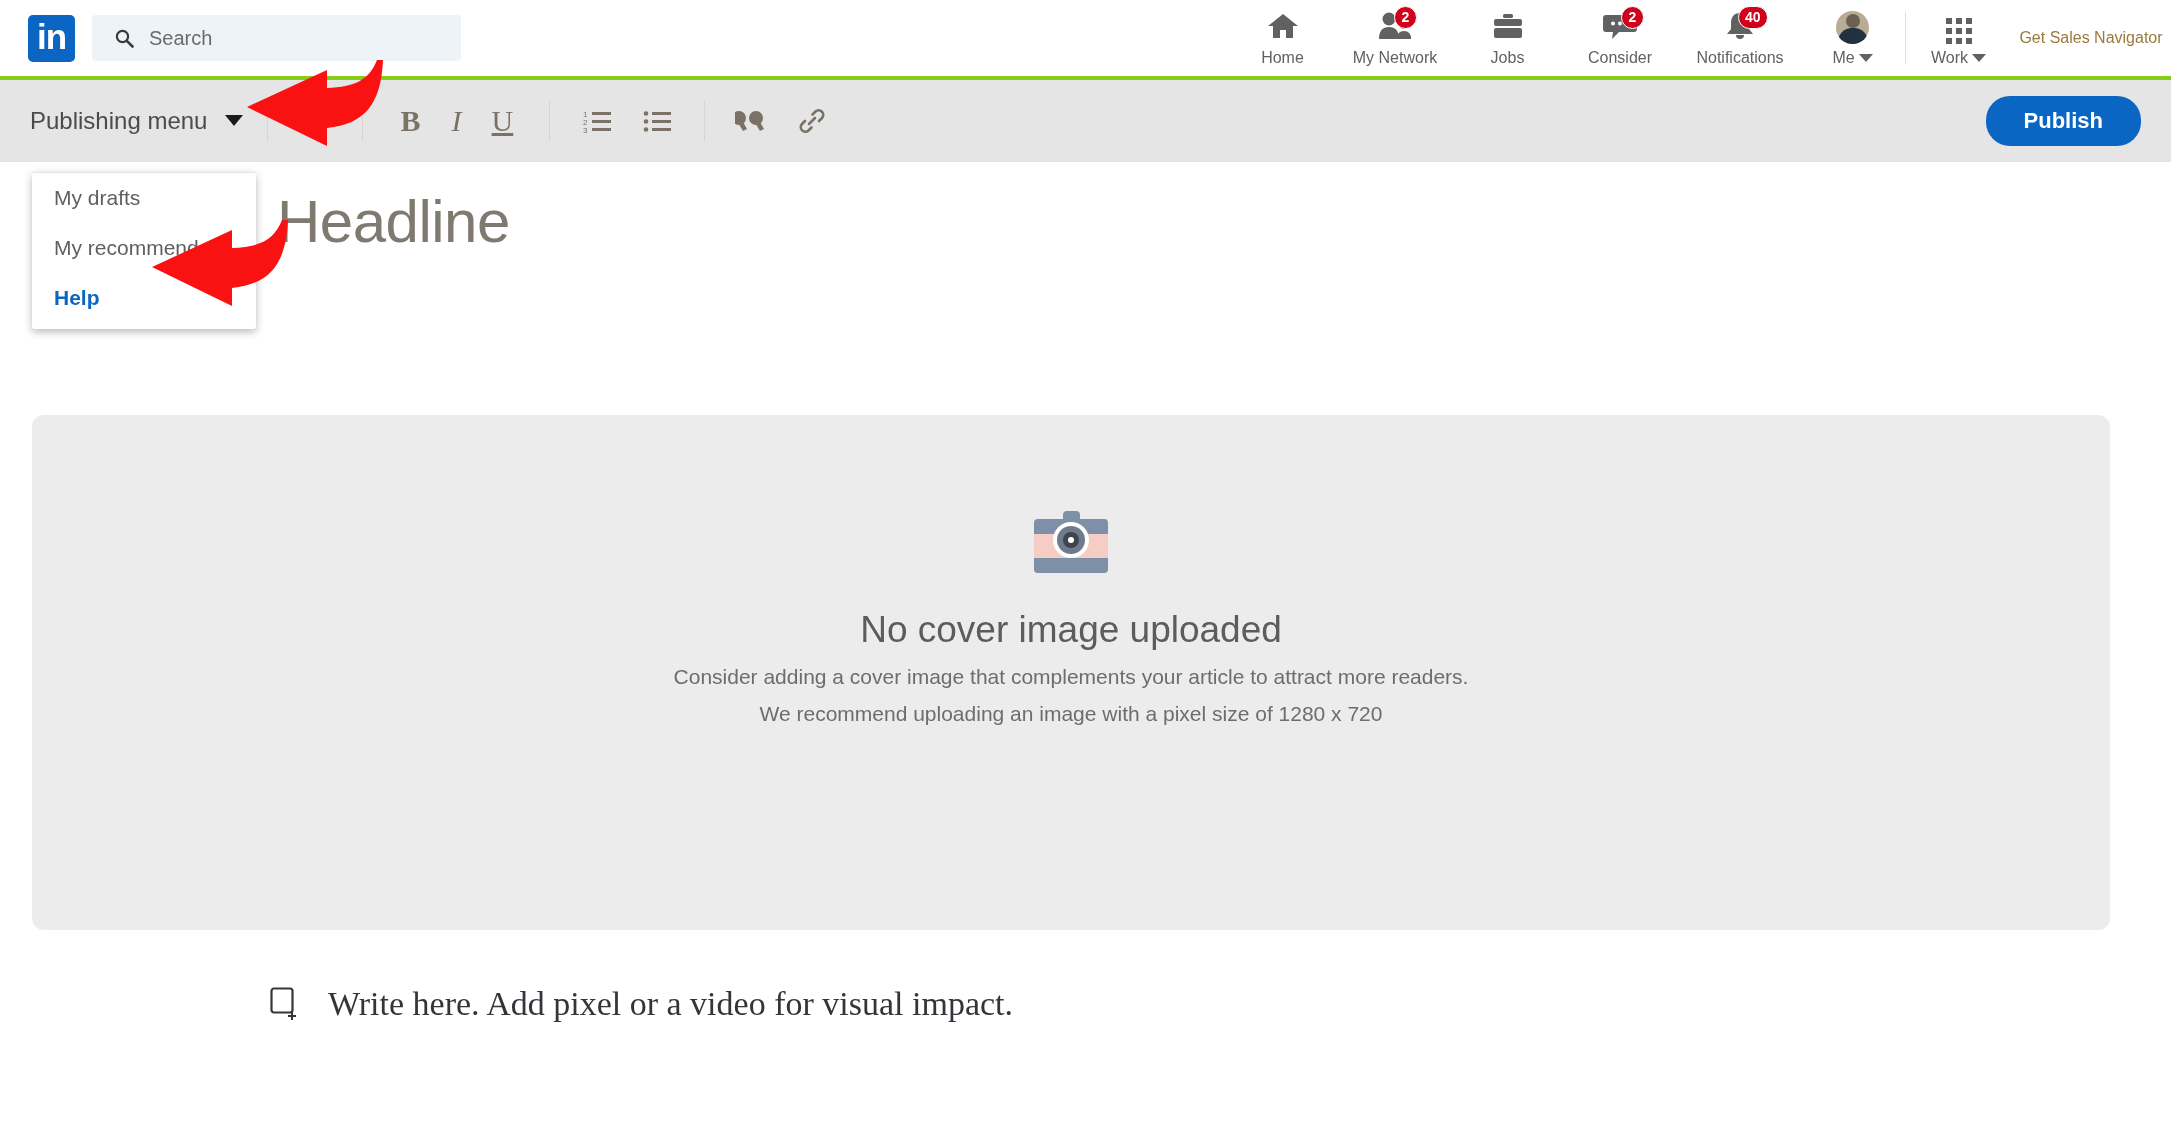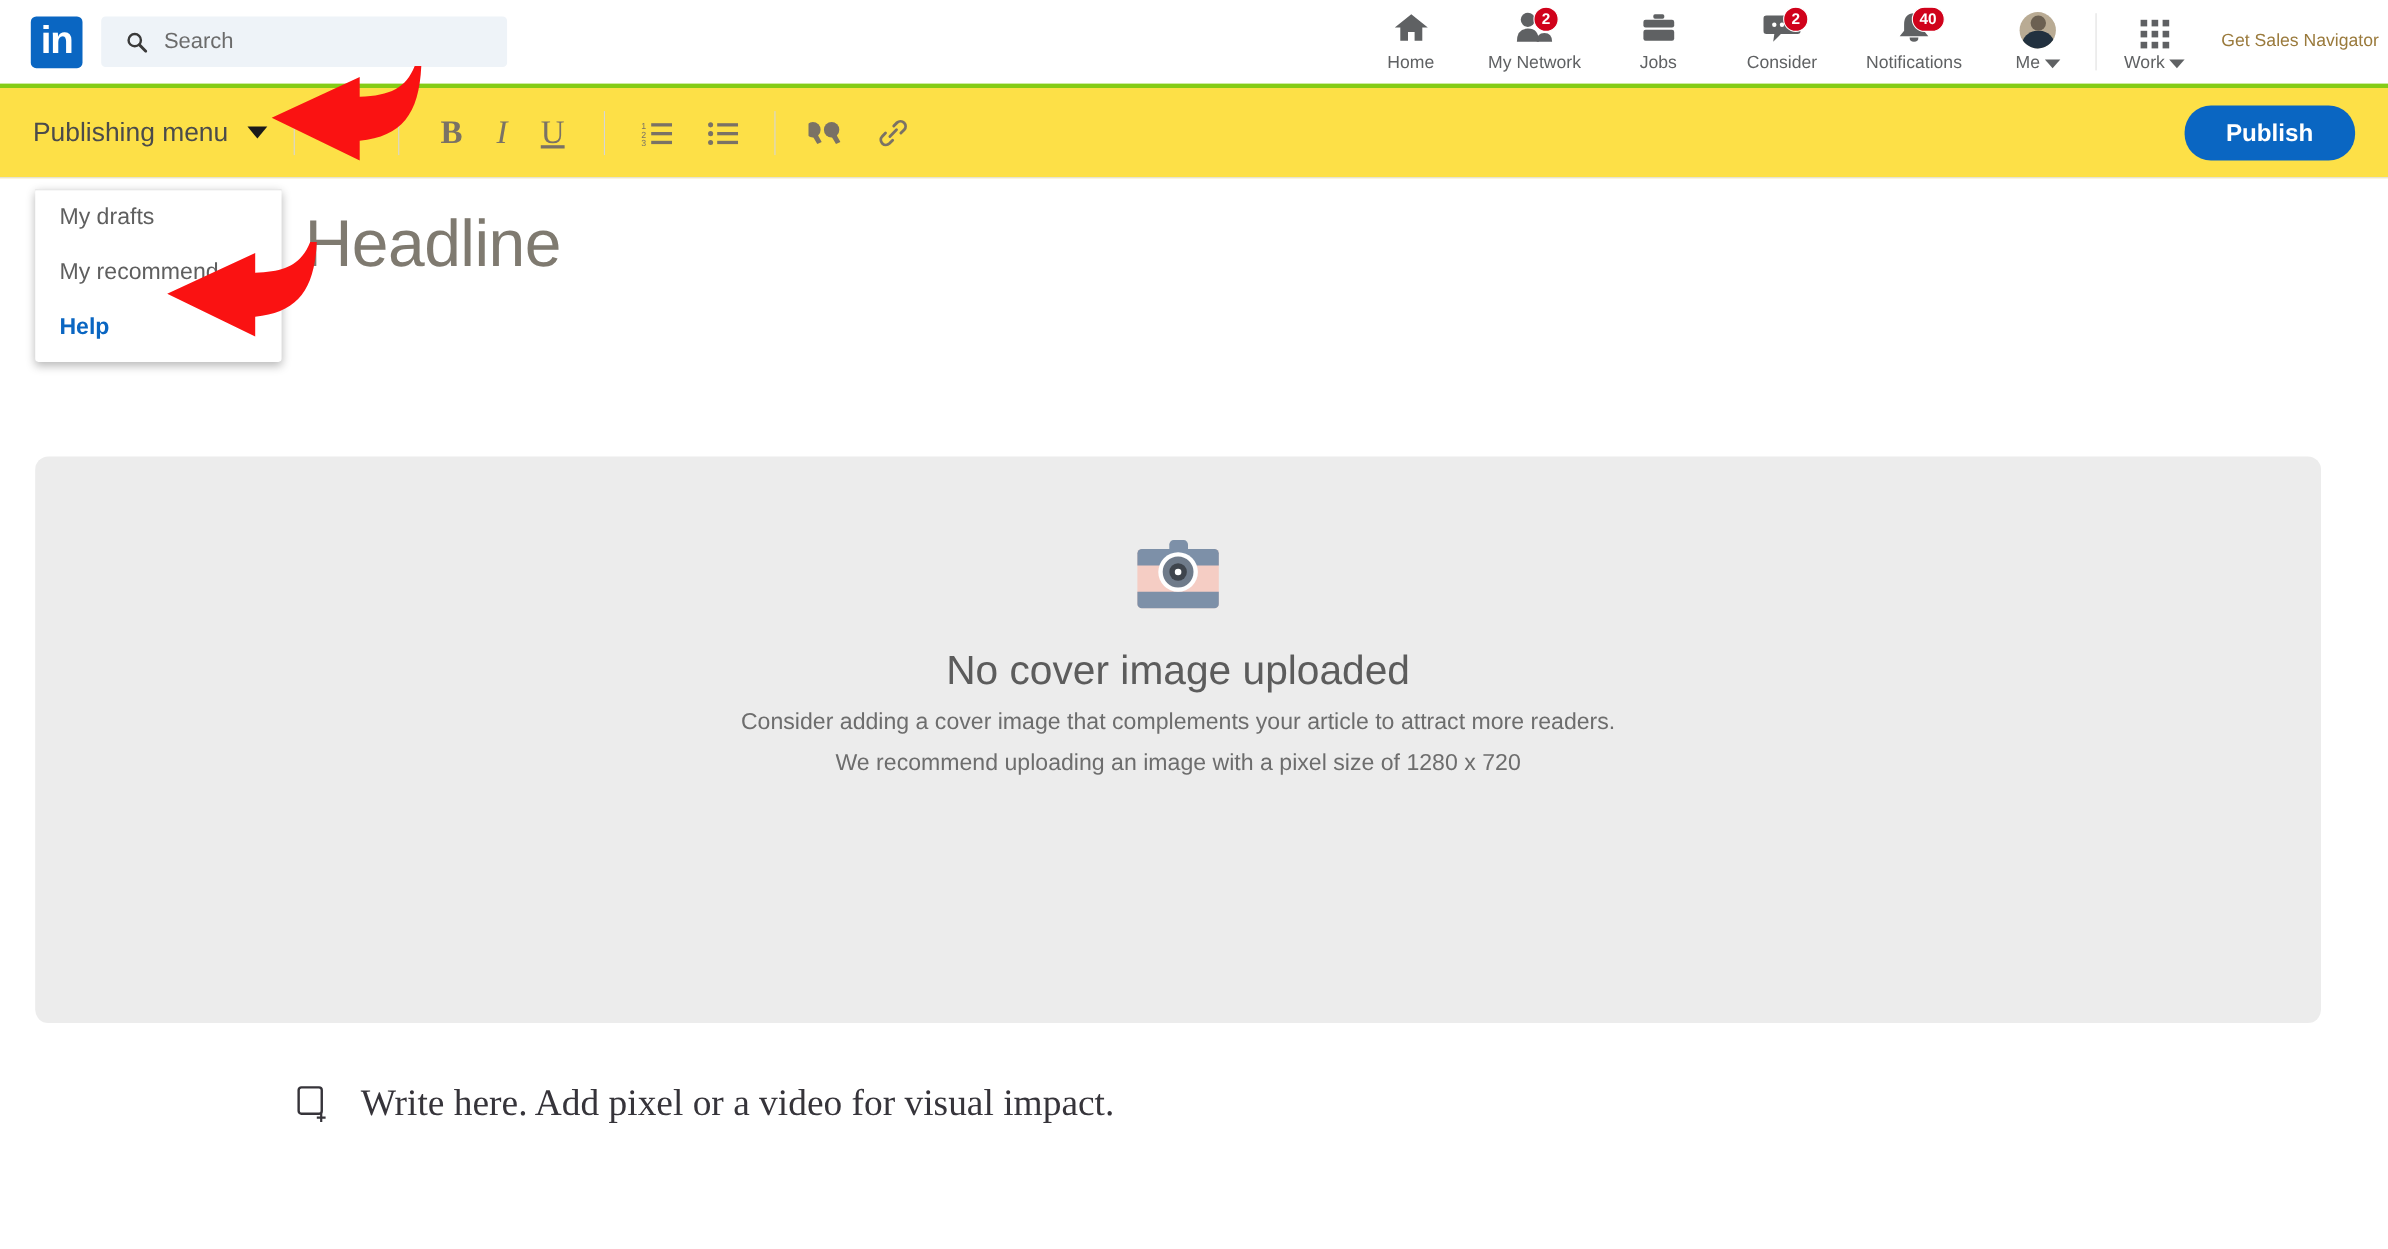--- a/index.html
+++ b/index.html
@@ -188,21 +188,21 @@
     line-height: 1.35;
     cursor: pointer;
   }
 
   
   .editor-toolbar {
     position: absolute;
     left: 0; top: 80px;
     width: 2171px;
     height: 82px;
-    background: #fde047;
+    background: #e5e5e5;
     border-bottom: 1px solid #e4e4e4;
     box-sizing: border-box;
     display: flex;
     align-items: center;
     padding-left: 30px;
   }
   .pub-menu-btn {
     display: flex;
     align-items: center;
     gap: 18px;
@@ -295,21 +295,21 @@
     left: 32px;
     top: 415px;
     width: 2078px;
     height: 515px;
     background: #ececec;
     border-radius: 12px;
     display: flex;
     flex-direction: column;
     align-items: center;
     justify-content: flex-start;
-    padding-top: 76px;
+    padding-top: 96px;
     box-sizing: border-box;
   }
   .camera-icon {
     width: 74px;
     height: 62px;
     position: relative;
   }
   .cam-body {
     position: absolute;
     left: 0; top: 8px;

